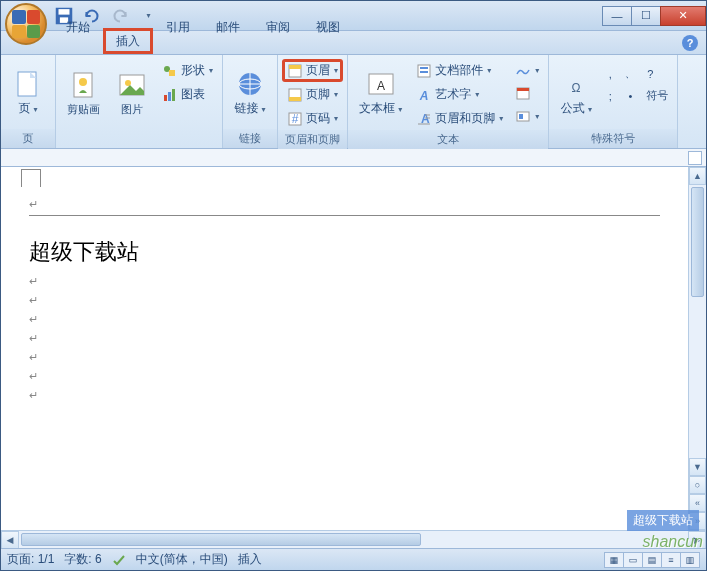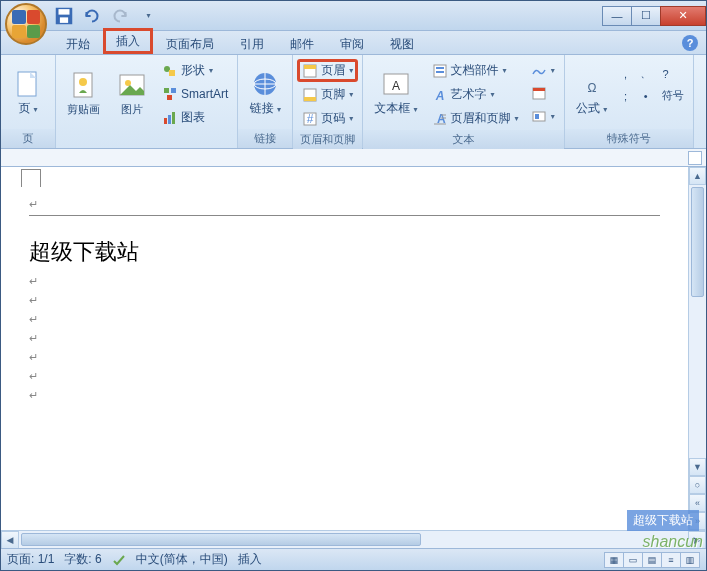--- a/index.html
+++ b/index.html
@@ -10,21 +10,21 @@
 .office-btn-inner{width:28px;height:28px;display:grid;grid-template-columns:1fr 1fr;grid-template-rows:1fr 1fr;gap:1px;}
 .office-btn-inner div{border-radius:2px;}
 .ob1{background:#3a6bb5;}.ob2{background:#d94a2e;}.ob3{background:#e8a536;}.ob4{background:#5a9b4a;}
 .qat{margin-left:52px;display:flex;align-items:center;gap:6px;}
 .qat-btn{width:22px;height:22px;display:flex;align-items:center;justify-content:center;color:#2a4d7a;border-radius:3px;}
 .title-text{position:absolute;left:50%;transform:translateX(-50%);color:#3a5f8a;font-size:13px;}
 .win-controls{margin-left:auto;display:flex;}
 .win-btn{width:30px;height:20px;border:1px solid #6a8bb5;background:linear-gradient(#e8f0fa,#c5d8ed);display:flex;align-items:center;justify-content:center;font-size:11px;color:#2a4d7a;margin-left:-1px;}
 .win-btn.close{background:linear-gradient(#e27b6f,#c8412e);color:#fff;width:46px;border-color:#a03a2a;}
 .tabs{height:24px;background:linear-gradient(#dbe7f5,#c9dcf0);display:flex;align-items:flex-end;padding-left:52px;border-bottom:1px solid #9db8d9;position:relative;}
-.tab{padding:4px 12px 1px;color:#2a4d7a;border:1px solid transparent;border-bottom:none;cursor:pointer;font-size:12px;}
+.tab{padding:4px 12px 18px;color:#2a4d7a;border:1px solid transparent;border-bottom:none;cursor:pointer;font-size:12px;}
 .tab.highlighted{border:3px solid #d94a2e;padding:2px 10px 1px;}
 .help-icon{position:absolute;right:8px;top:4px;width:16px;height:16px;border-radius:50%;background:#5a8edb;color:#fff;display:flex;align-items:center;justify-content:center;font-size:11px;font-weight:bold;}
 .ribbon{height:94px;background:linear-gradient(#e8f2fb,#d5e5f5);display:flex;border-bottom:1px solid #9db8d9;}
 .group{display:flex;flex-direction:column;border-right:1px solid #b5cce5;padding:2px 4px 0;}
 .group-content{flex:1;display:flex;align-items:flex-start;gap:2px;}
 .group-label{text-align:center;color:#4a6a8f;font-size:11px;padding:2px 0;background:linear-gradient(#d5e5f5,#c5d8ed);margin:0 -4px;}
 .big-btn{display:flex;flex-direction:column;align-items:center;justify-content:center;padding:2px 6px;gap:2px;cursor:pointer;border:1px solid transparent;border-radius:3px;min-height:70px;}
 .big-btn .icon{width:32px;height:32px;}
 .big-btn .label{color:#2a4d7a;font-size:11px;text-align:center;line-height:1.1;}
 .small-btn{display:flex;align-items:center;gap:3px;padding:2px 4px;cursor:pointer;border:1px solid transparent;border-radius:3px;color:#2a4d7a;font-size:11px;white-space:nowrap;}
@@ -102,21 +102,20 @@
     <div class="win-controls">
       <div class="win-btn">—</div>
       <div class="win-btn">☐</div>
       <div class="win-btn close">✕</div>
     </div>
   </div>
 
   <div class="tabs">
     <div class="tab">开始</div>
     <div class="tab highlighted">插入</div>
-    <div class="tab">页面布局</div>
     <div class="tab">引用</div>
     <div class="tab">邮件</div>
     <div class="tab">审阅</div>
     <div class="tab">视图</div>
     <div class="help-icon">?</div>
   </div>
 
   <div class="ribbon">
 
     <div class="group">
@@ -152,28 +151,20 @@
           <span class="label">图片</span>
         </div>
         <div class="col">
           <div class="small-btn">
               <span class="sicon"><svg viewBox="0 0 16 16">
                   <circle cx="5" cy="6" r="3" fill="#6aa84f"></circle>
                   <rect x="7" y="7" width="6" height="6" fill="#f5c94a"></rect>
                 </svg></span>
               <span>形状</span>
               <span class="dd-arrow">▾</span>
-            </div>
-          <div class="small-btn">
-              <span class="sicon"><svg viewBox="0 0 16 16">
-                  <rect x="2" y="2" width="5" height="5" fill="#6aa84f"></rect>
-                  <rect x="9" y="2" width="5" height="5" fill="#5a8edb"></rect>
-                  <rect x="5" y="9" width="5" height="5" fill="#d94a2e"></rect>
-                </svg></span>
-              <span>SmartArt</span>
             </div>
           <div class="small-btn">
               <span class="sicon"><svg viewBox="0 0 16 16">
                   <rect x="2" y="8" width="3" height="6" fill="#d94a2e"></rect>
                   <rect x="6" y="5" width="3" height="9" fill="#5a8edb"></rect>
                   <rect x="10" y="2" width="3" height="12" fill="#6aa84f"></rect>
                 </svg></span>
               <span>图表</span>
             </div>
         </div>

